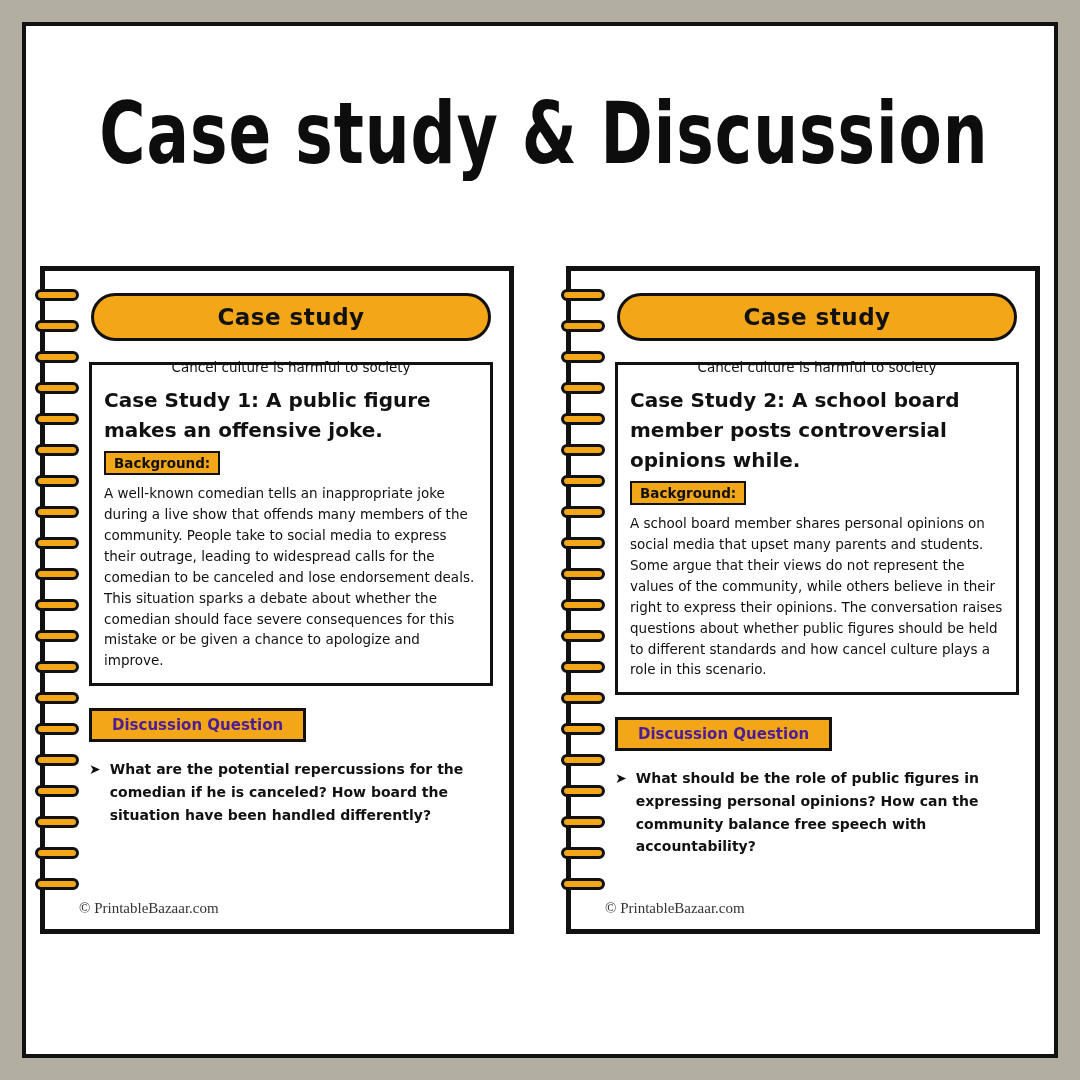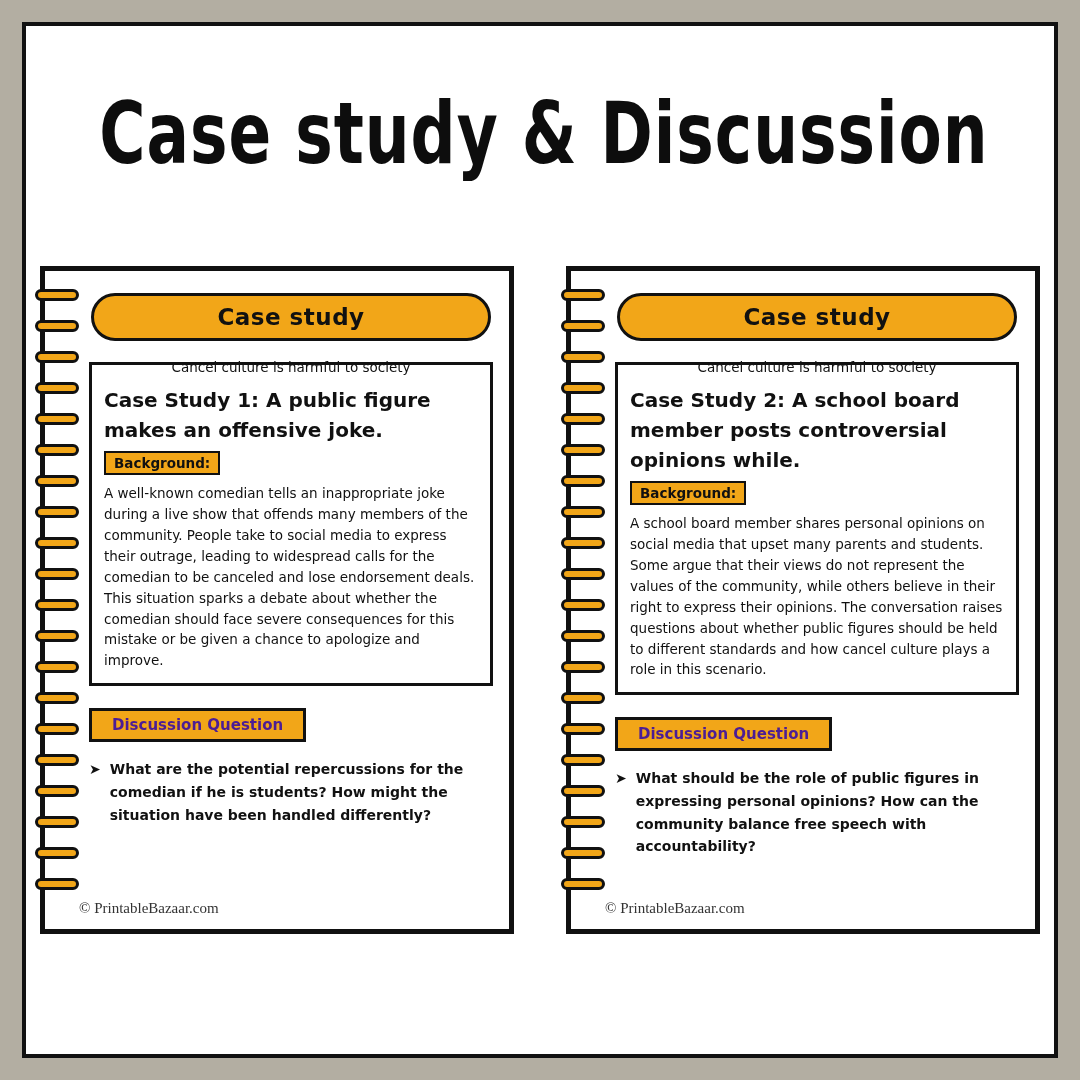--- a/index.html
+++ b/index.html
@@ -223,21 +223,21 @@
       <div class="pill">Case study</div>
       <div class="subtitle">Cancel culture is harmful to society</div>
       <div class="body-box">
         <div class="case-line">Case Study 1: A public figure makes an offensive joke.</div>
         <div class="bg-label">Background:</div>
         <div class="bg-text">A well-known comedian tells an inappropriate joke during a live show that offends many members of the community. People take to social media to express their outrage, leading to widespread calls for the comedian to be canceled and lose endorsement deals. This situation sparks a debate about whether the comedian should face severe consequences for this mistake or be given a chance to apologize and improve.</div>
       </div>
       <div class="dq-label">Discussion Question</div>
       <div class="question">
         <span class="arrow">➤</span>
-        <span>What are the potential repercussions for the comedian if he is students? How might the situation have been handled differently?</span>
+        <span>What are the potential repercussions for the comedian if he is canceled? How board the situation have been handled differently?</span>
       </div>
     </div>
     <div class="footer">© PrintableBazaar.com</div>
   </div>
 
   <div class="card right">
     <div class="spiral">
         <div class="ring" style="top: 18px;"></div>
         <div class="ring" style="top: 49px;"></div>
         <div class="ring" style="top: 80px;"></div>

